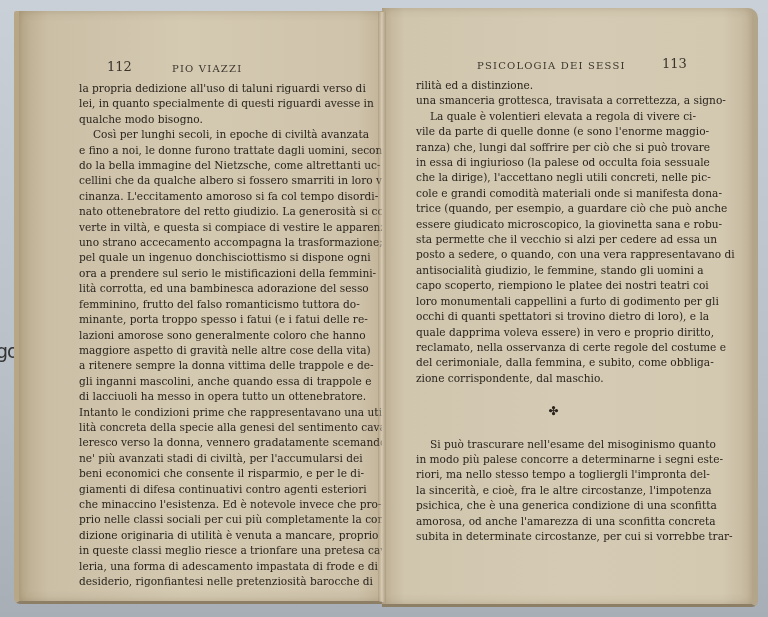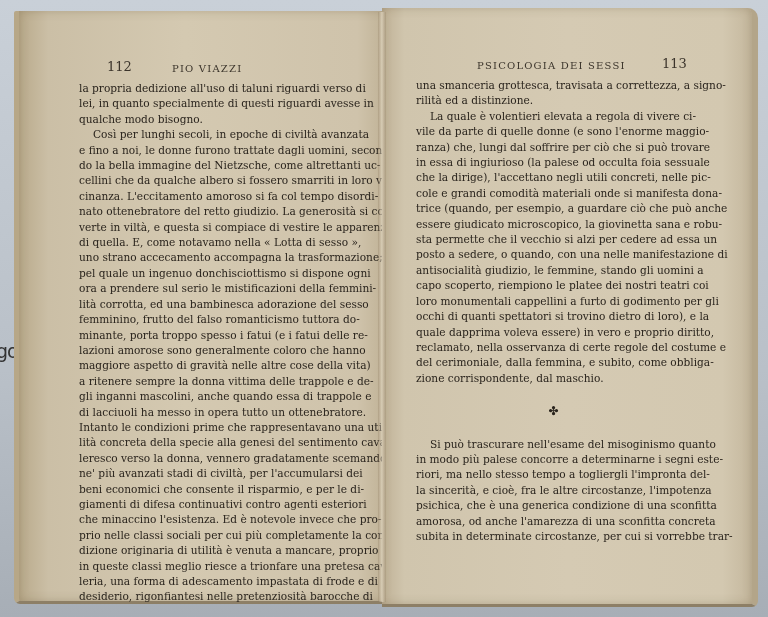--- a/index.html
+++ b/index.html
@@ -77,21 +77,20 @@
           <span class="line last">qualche modo bisogno.</span>
         </div>
         <div>
           <span class="line indent">Così per lunghi secoli, in epoche di civiltà avanzata</span>
           <span class="line">e fino a noi, le donne furono trattate dagli uomini, secon-</span>
           <span class="line">do la bella immagine del Nietzsche, come altrettanti uc-</span>
           <span class="line">cellini che da qualche albero si fossero smarriti in loro vi-</span>
           <span class="line">cinanza. L'eccitamento amoroso si fa col tempo disordi-</span>
           <span class="line">nato ottenebratore del retto giudizio. La generosità si con-</span>
           <span class="line">verte in viltà, e questa si compiace di vestire le apparenze</span>
-          <span class="line">di quella. E, come notavamo nella « Lotta di sesso »,</span>
           <span class="line">uno strano accecamento accompagna la trasformazione;</span>
           <span class="line">pel quale un ingenuo donchisciottismo si dispone ogni</span>
           <span class="line">ora a prendere sul serio le mistificazioni della femmini-</span>
           <span class="line">lità corrotta, ed una bambinesca adorazione del sesso</span>
           <span class="line">femminino, frutto del falso romanticismo tuttora do-</span>
           <span class="line">minante, porta troppo spesso i fatui (e i fatui delle re-</span>
           <span class="line">lazioni amorose sono generalmente coloro che hanno</span>
           <span class="line">maggiore aspetto di gravità nelle altre cose della vita)</span>
           <span class="line">a ritenere sempre la donna vittima delle trappole e de-</span>
           <span class="line">gli inganni mascolini, anche quando essa di trappole e</span>
@@ -109,34 +108,34 @@
           <span class="line">leria, una forma di adescamento impastata di frode e di</span>
           <span class="line last">desiderio, rigonfiantesi nelle pretenziosità barocche di</span>
         </div>
       </div>
   </div>
   <div class="page page-right">
     <div class="running-head" style="left:95px;">PSICOLOGIA DEI SESSI</div>
     <div class="page-num" style="left:252px;">113</div>
     <div class="text-block" style="left:34px;" id="right-text">
         <div>
+          <span class="line last">rilità ed a distinzione.</span>
           <span class="line">una smanceria grottesca, travisata a correttezza, a signo-</span>
-          <span class="line last">rilità ed a distinzione.</span>
         </div>
         <div>
           <span class="line indent">La quale è volentieri elevata a regola di vivere ci-</span>
           <span class="line">vile da parte di quelle donne (e sono l'enorme maggio-</span>
           <span class="line">ranza) che, lungi dal soffrire per ciò che si può trovare</span>
           <span class="line">in essa di ingiurioso (la palese od occulta foia sessuale</span>
           <span class="line">che la dirige), l'accettano negli utili concreti, nelle pic-</span>
           <span class="line">cole e grandi comodità materiali onde si manifesta dona-</span>
           <span class="line">trice (quando, per esempio, a guardare ciò che può anche</span>
           <span class="line">essere giudicato microscopico, la giovinetta sana e robu-</span>
           <span class="line">sta permette che il vecchio si alzi per cedere ad essa un</span>
-          <span class="line">posto a sedere, o quando, con una nelle manifestazione di</span>
+          <span class="line">posto a sedere, o quando, con una vera rappresentavano di</span>
           <span class="line">antisocialità giudizio, le femmine, stando gli uomini a</span>
           <span class="line">capo scoperto, riempiono le platee dei nostri teatri coi</span>
           <span class="line">loro monumentali cappellini a furto di godimento per gli</span>
           <span class="line">occhi di quanti spettatori si trovino dietro di loro), e la</span>
           <span class="line">quale dapprima voleva essere) in vero e proprio diritto,</span>
           <span class="line">reclamato, nella osservanza di certe regole del costume e</span>
           <span class="line">del cerimoniale, dalla femmina, e subito, come obbliga-</span>
           <span class="line last">zione corrispondente, dal maschio.</span>
         </div>
         <span class="ornament">✤</span>

